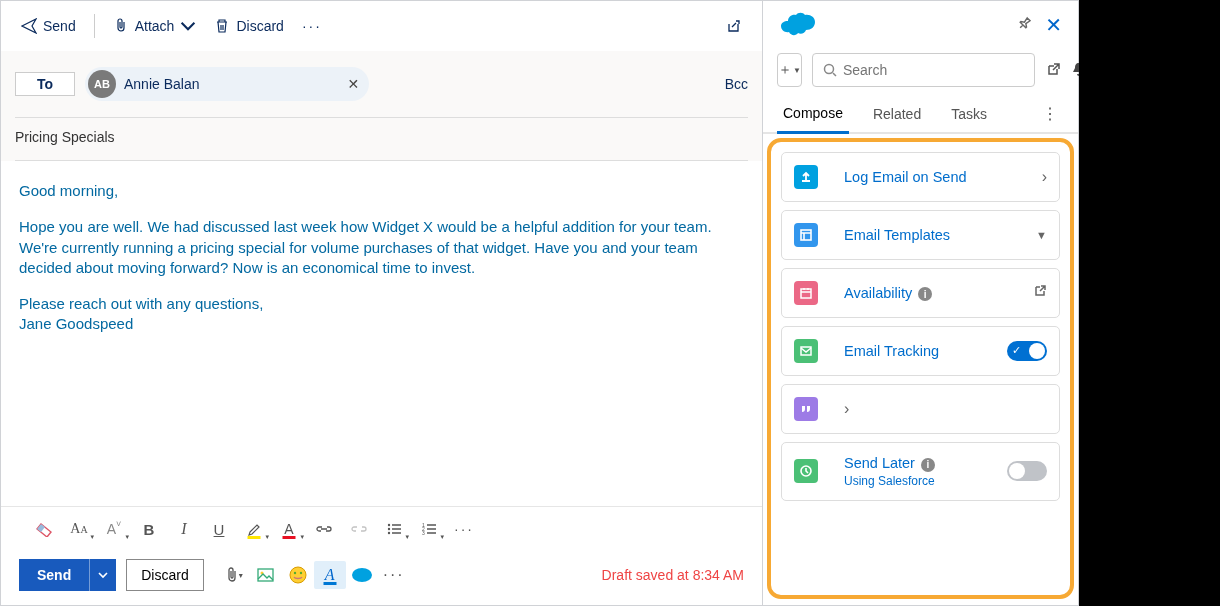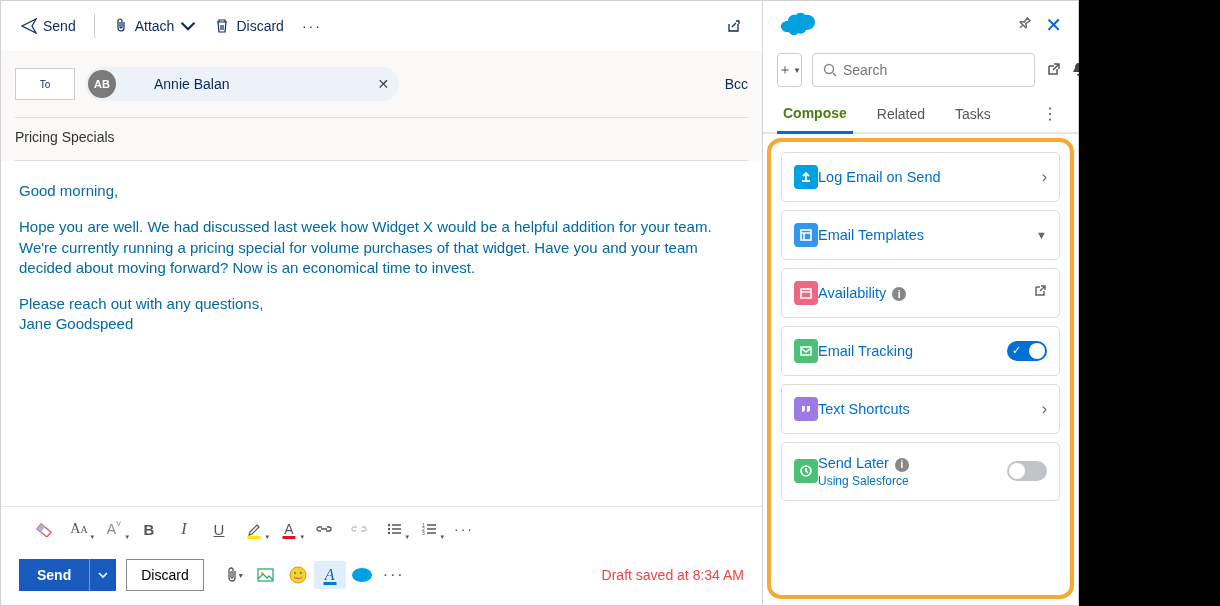--- a/index.html
+++ b/index.html
@@ -11,24 +11,24 @@
   
   .cmd-bar { display: flex; align-items: center; padding: 10px 14px; gap: 6px; height: 50px; }
   .cmd-btn { display: flex; align-items: center; gap: 6px; background: transparent; border: none; font-size: 14px; color: #0a2a5c; cursor: pointer; padding: 4px 6px; }
   .cmd-btn svg { width: 16px; height: 16px; fill: #0a2a5c; stroke: #0a2a5c; }
   .cmd-divider { width: 1px; height: 24px; background: #ccc; margin: 0 6px; }
   .popout { margin-left: auto; }
   .chev { width:10px; height:10px; }
   
   .fields { background: #faf9f8; padding: 8px 14px 0 14px; }
   .field-row { display: flex; align-items: center; padding: 8px 0 16px 0; gap: 10px; }
-  .addr-btn { background: #fff; border: 1px solid #ccc; width: 60px; height: 32px; font-size: 10px; color: #0a2a5c; cursor: pointer; text-align: center; font-weight: 400;}
+  .addr-btn { background: #fff; border: 1px solid #ccc; width: 60px; height: 24px; font-size: 14px; color: #0a2a5c; cursor: pointer; text-align: center; font-weight: 700;}
   .chip { display: flex; align-items: center; background: #ecf2f8; border-radius: 20px; padding: 3px 10px 3px 3px; gap: 8px; }
   .chip-avatar { width: 28px; height: 28px; border-radius: 50%; background: #7a7a7a; color: #fff; font-size: 11px; font-weight: 600; display: flex; align-items: center; justify-content: center; }
-  .chip-name { color: #0a2a5c; font-size: 14px; margin-left: 30px; }
+  .chip-name { color: #0a2a5c; font-size: 14px; }
   .chip-x { color: #484644; font-size: 14px; margin-left: 140px; cursor: pointer; }
   .bcc { margin-left: auto; color: #0a2a5c; font-size: 14px; cursor: pointer; background:none; border:none;}
   
   .subject-row { padding: 10px 0 14px 0; }
   .subject { border: none; background: transparent; font-size: 14px; width: 100%; color: #333; outline: none; }
   .subj-hr { border:none; border-top:1px solid #ddd; }
   
   .body-area { flex: 1; padding: 20px 18px; font-size: 15px; color: #0369a1; line-height: 1.35; overflow: auto; background: #fff; }
   .body-area p { margin-bottom: 16px; }
   
@@ -61,26 +61,26 @@
   
   .sf-toolbar { display:flex; align-items: center; padding: 8px 14px; gap: 10px; }
   .sf-add { border: 1px solid #ccc; background: #fff; width: 38px; height: 34px; border-radius: 4px; display:flex; align-items:center; justify-content:center; cursor:pointer; gap:1px; color:#555; font-size:14px;}
   .sf-search { flex: 1; border: 1px solid #ccc; border-radius: 4px; height: 34px; display:flex; align-items:center; padding: 0 10px; gap: 6px; }
   .sf-search input { border: none; outline: none; flex: 1; font-size: 14px; color: #333; background: transparent; }
   .sf-tool-icon { width: 20px; height: 20px; cursor:pointer; color:#555; display:flex; align-items:center; justify-content:center; }
   .sf-avatar { width:24px; height:24px; border-radius:50%; background:#b1e0e8; display:flex;align-items:center;justify-content:center; font-size:13px;}
   
   .sf-tabs { display:flex; border-bottom: 2px solid #e5e5e5; padding: 0 14px; position: relative; align-items: center;}
   .sf-tab { padding: 10px 6px 10px 6px; margin-right: 18px; font-size: 14px; color: #555; cursor:pointer; border:none; background:none;}
-  .sf-tab.active { color: #4d7c0f; border-bottom: 3px solid #006dcc; font-weight: 700; margin-bottom: -2px; }
+  .sf-tab.active { color: #000000; border-bottom: 3px solid #006dcc; font-weight: 400; margin-bottom: -2px; }
   .sf-tab-more { margin-left: auto; cursor:pointer; padding: 6px; color:#555; }
   
   .sf-options { flex:1; padding: 6px 4px; border: 4px solid #f7a934; border-radius: 14px; margin: 4px 4px 6px 4px; display:flex; flex-direction:column; gap:0; overflow:auto; background:#fff;}
   .opt-card { border: 1px solid #ddd; border-radius: 5px; margin: 4px 6px; }
-  .opt-row { display:flex; align-items:center; padding: 12px 12px; gap: 0; cursor:pointer; }
+  .opt-row { display:flex; align-items:center; padding: 12px 12px; gap: 26px; cursor:pointer; }
   .opt-icon { width: 24px; height: 24px; border-radius: 4px; display:flex; align-items:center; justify-content:center; flex-shrink:0; }
   .opt-label { font-size: 14.5px; color: #006dcc; flex: 1; }
   .opt-action { color: #666; font-size: 16px; }
   .opt-desc { font-size: 12.5px; color: #444; padding: 0 14px 12px 14px; }
   .opt-subtitle { font-size: 12px; color: #006dcc; margin-top:2px;}
   .opt-col{ display:flex; flex-direction:column; flex:1;}
   .info-dot { width:14px; height:14px; border-radius:50%; background:#888; color:#fff; font-size:10px; font-weight:600; display:inline-flex; align-items:center; justify-content:center; margin-left:6px;}
   
   .toggle { width: 40px; height: 20px; border-radius: 10px; position:relative; cursor: pointer; }
   .toggle.on { background: #0070d2; }
@@ -344,21 +344,20 @@
       </div>
     </div>
 
     <div class="opt-card">
       <div class="opt-row">
         <span class="opt-icon" style="background:#9d7be6">
             <svg width="14" height="14" viewBox="0 0 14 14">
               <path d="M3 4h3v3c0 2-1 3-3 3M8 4h3v3c0 2-1 3-3 3" fill="#fff"></path>
             </svg>
           </span>
-        <span class="opt-label">Text Shortcuts</span>
         <span class="opt-action">›</span>
       </div>
     </div>
 
     <div class="opt-card">
       <div class="opt-row">
         <span class="opt-icon" style="background:#4bc076">
             <svg width="14" height="14" viewBox="0 0 14 14">
               <circle cx="7" cy="7" r="5" fill="none" stroke="#fff" stroke-width="1.6"></circle>
               <path d="M7 4v3l2 2" fill="none" stroke="#fff" stroke-width="1.6"></path>

